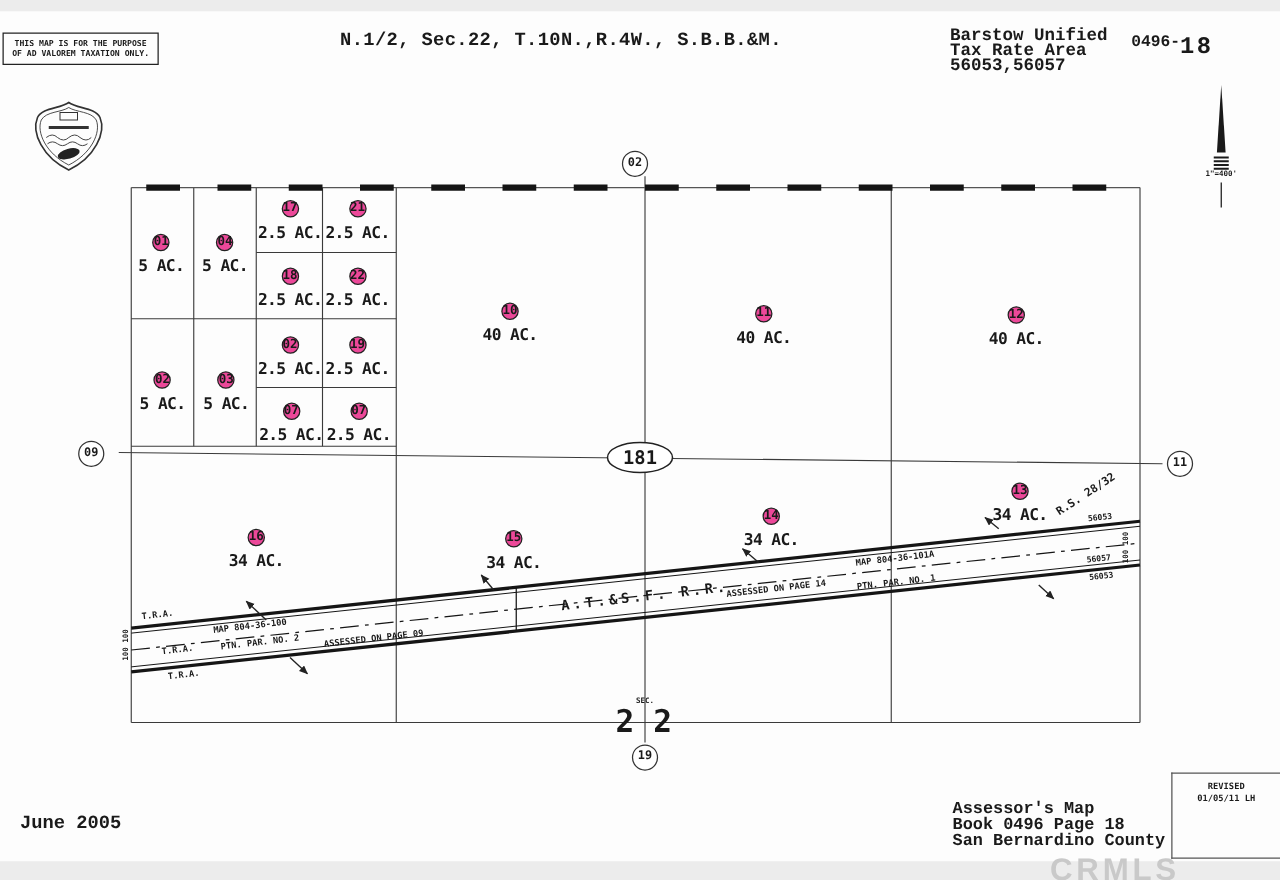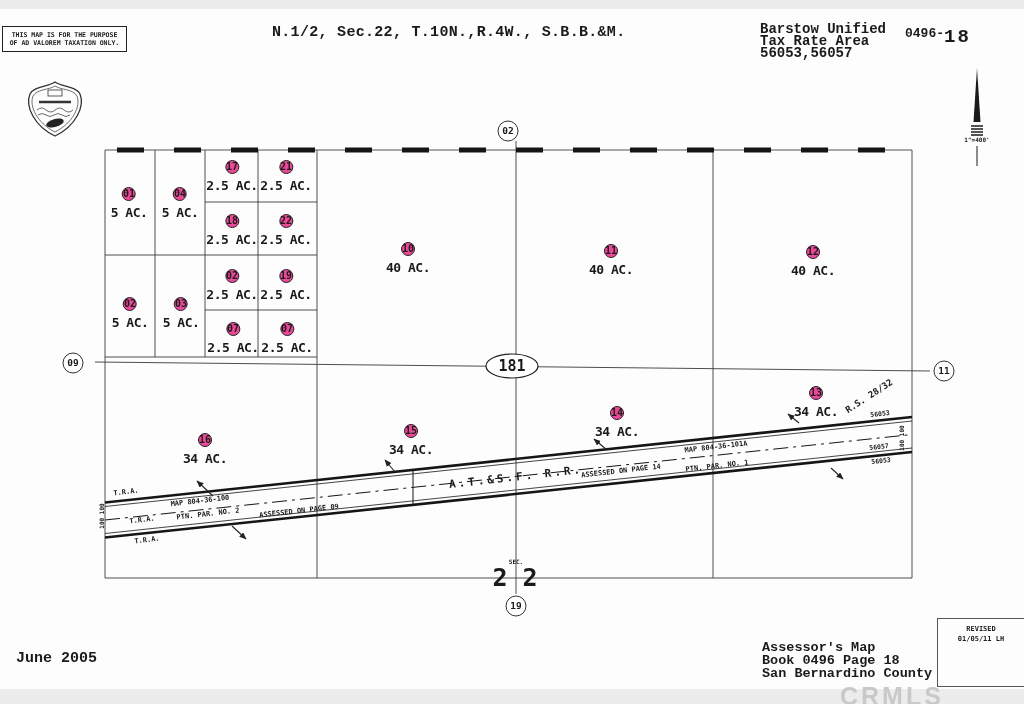--- a/index.html
+++ b/index.html
@@ -135,21 +135,21 @@
 <div class="pc" style="left:286px;top:177px;"><span class="pn">21</span><span class="pa">2.5 AC.</span></div>
 <div class="pc" style="left:232px;top:231px;"><span class="pn">18</span><span class="pa">2.5 AC.</span></div>
 <div class="pc" style="left:286px;top:231px;text-align:right;"><span class="pn">22</span><span class="pa">2.5 AC.</span></div>
 <div class="pc" style="left:232px;top:286px;"><span class="pn">02</span><span class="pa">2.5 AC.</span></div>
 <div class="pc" style="left:286px;top:286px;"><span class="pn">19</span><span class="pa">2.5 AC.</span></div>
 <div class="pc" style="left:233px;top:339px;"><span class="pn">07</span><span class="pa">2.5 AC.</span></div>
 <div class="pc" style="left:287px;top:339px;"><span class="pn">07</span><span class="pa">2.5 AC.</span></div>
 <div class="pc" style="left:408px;top:259px;"><span class="pn">10</span><span class="pa">40 AC.</span></div>
 <div class="pc" style="left:611px;top:261px;"><span class="pn">11</span><span class="pa">40 AC.</span></div>
 <div class="pc" style="left:813px;top:262px;"><span class="pn">12</span><span class="pa">40 AC.</span></div>
-<div class="pc" style="left:205px;top:450px;"><span class="pn">16</span><span class="pa">34 AC.</span></div>
+<div class="pc" style="left:205px;top:440px;"><span class="pn">16</span><span class="pa">34 AC.</span></div>
 <div class="pc" style="left:411px;top:441px;"><span class="pn">15</span><span class="pa">34 AC.</span></div>
 <div class="pc" style="left:617px;top:423px;"><span class="pn">14</span><span class="pa">34 AC.</span></div>
 <div class="pc" style="left:816px;top:403px;"><span class="pn">13</span><span class="pa">34 AC.</span></div>
 
 <div class="lbl rot" style="left:516px;top:477px;font-size:11px;letter-spacing:3px;">A.T.&amp;S.F. R.R.</div>
 <div class="lbl rot" style="left:200px;top:501px;font-size:7px;">MAP 804-36-100</div>
 <div class="lbl rot" style="left:208px;top:514px;font-size:7px;">PTN. PAR. NO. 2</div>
 <div class="lbl rot" style="left:299px;top:511px;font-size:7px;">ASSESSED ON PAGE 09</div>
 <div class="lbl rot" style="left:716px;top:447px;font-size:7px;">MAP 804-36-101A</div>
 <div class="lbl rot" style="left:717px;top:466px;font-size:7px;">PTN. PAR. NO. 1</div>

